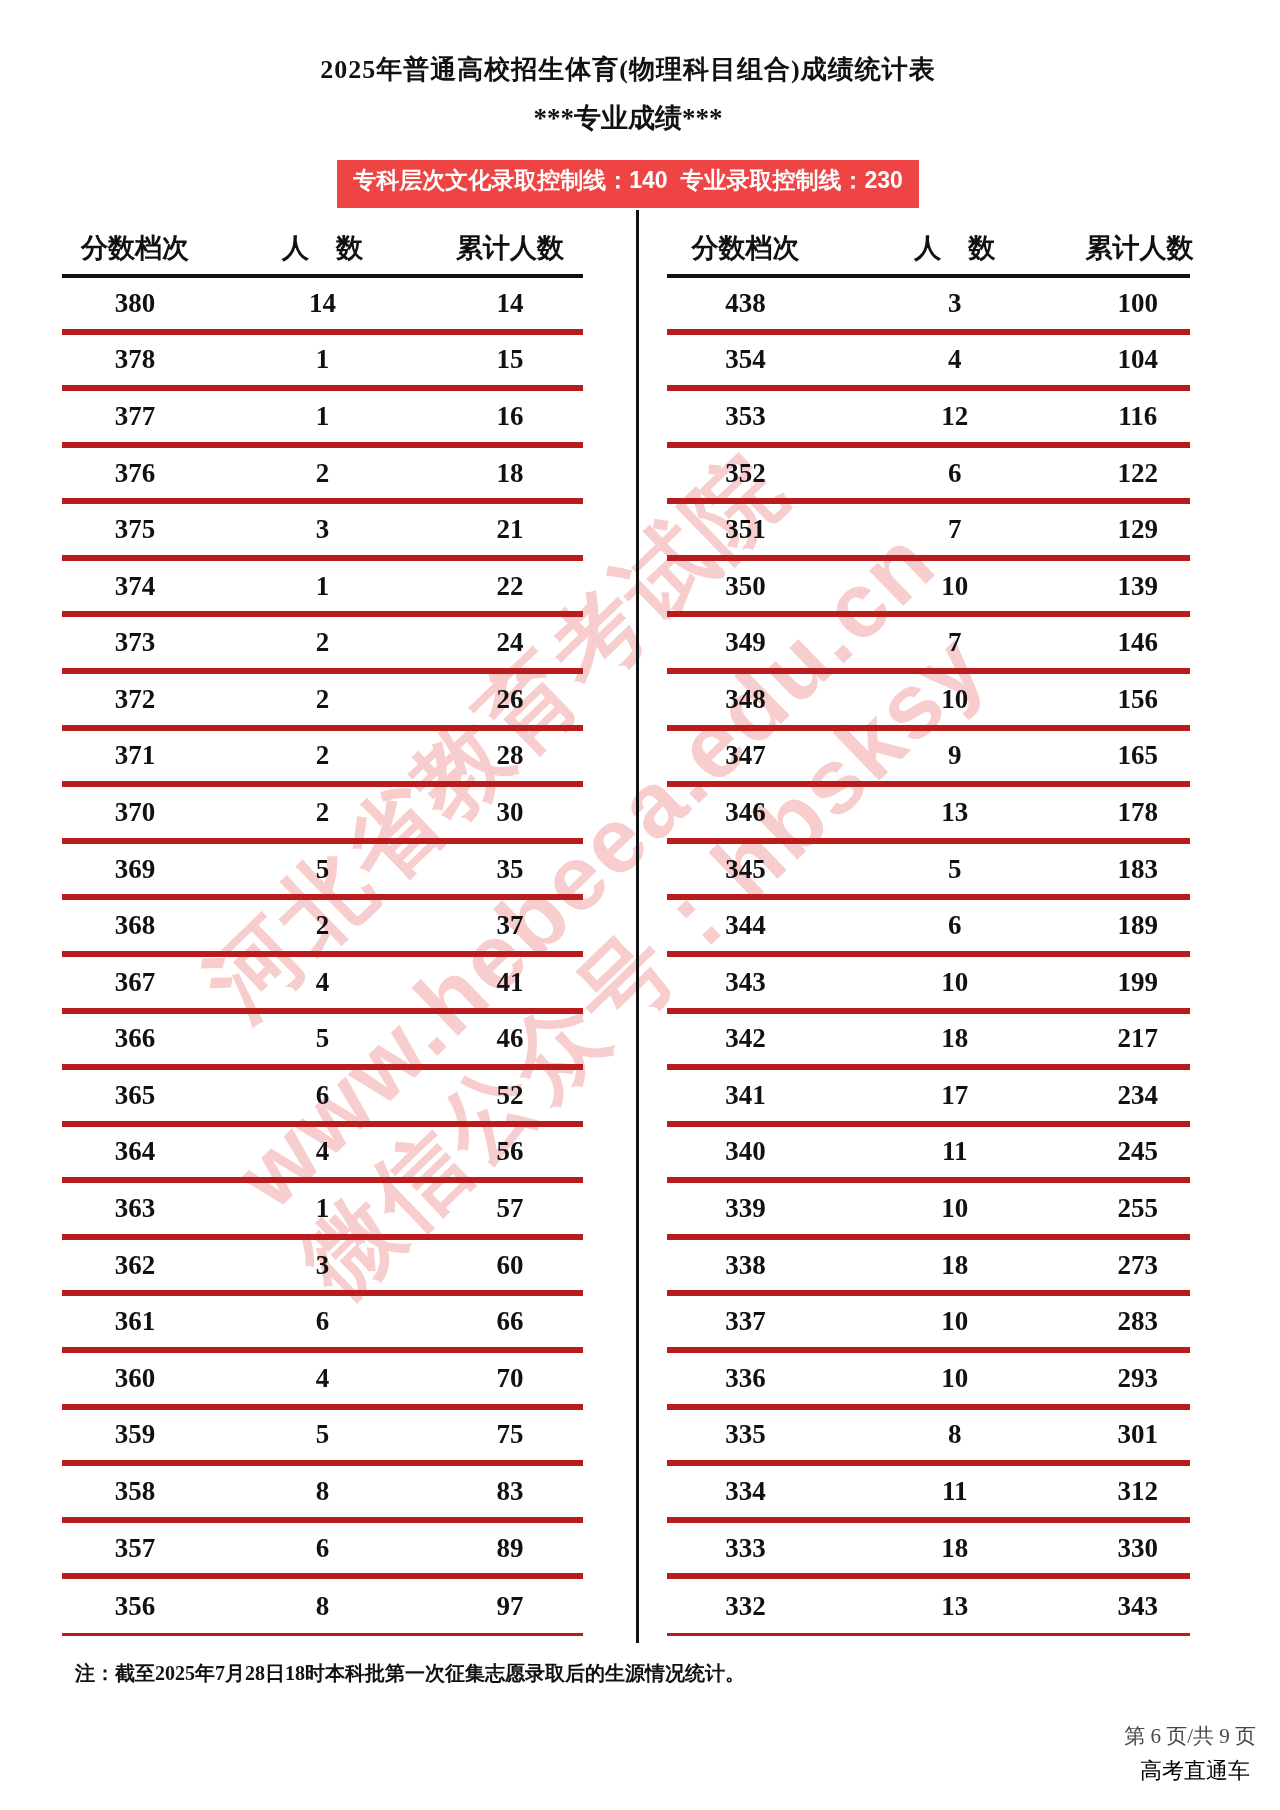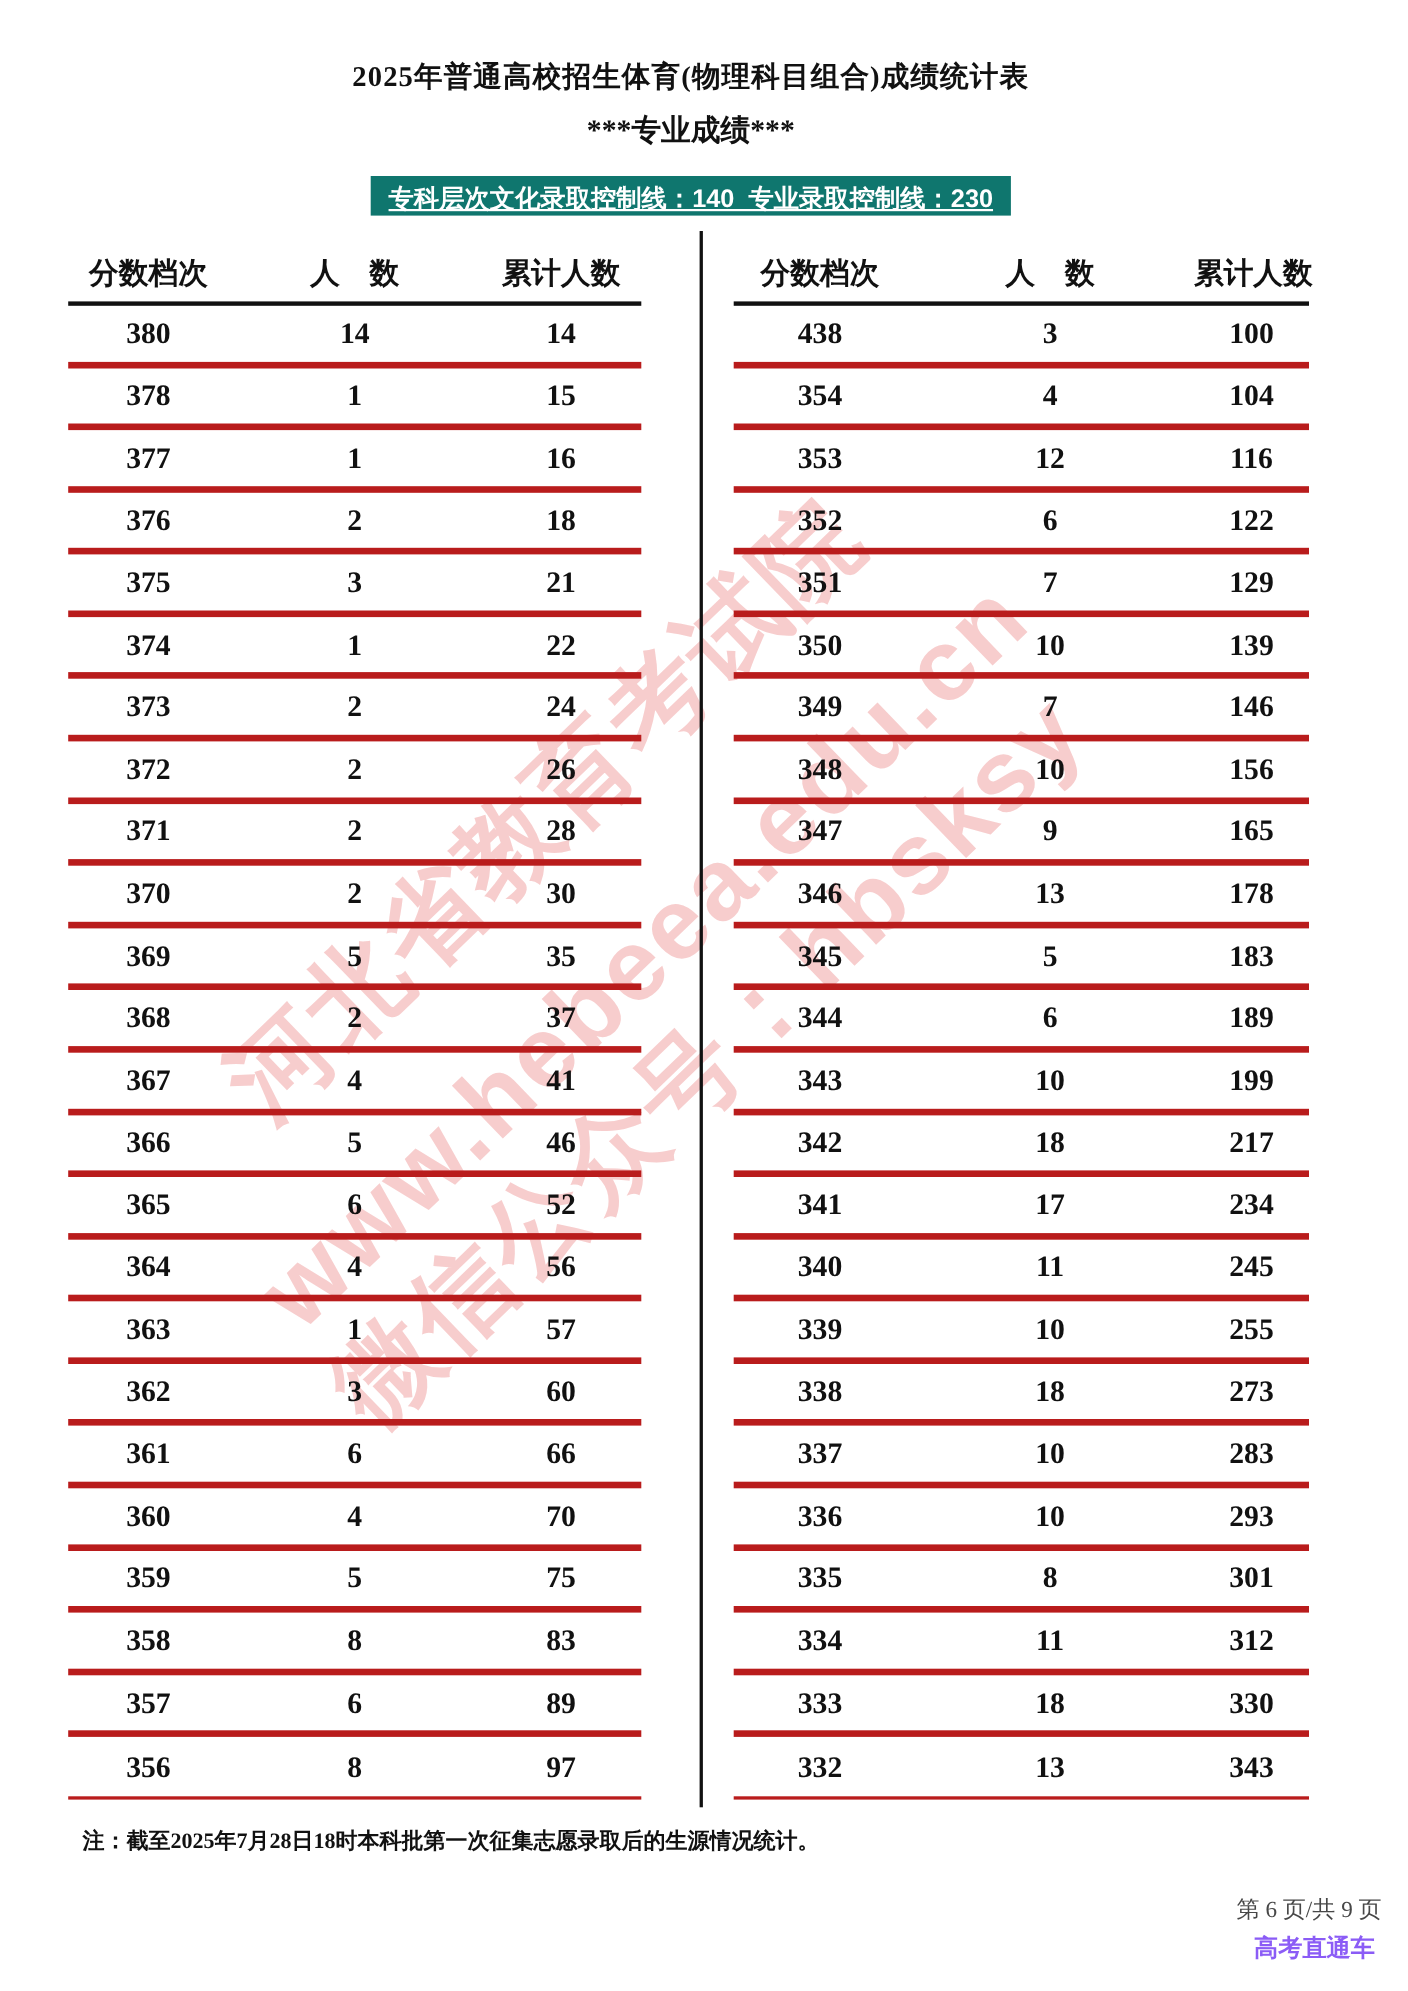--- a/index.html
+++ b/index.html
@@ -38,30 +38,29 @@
   }
   .doc-subtitle {
     position:absolute; left:0; top:100px; width:1256px;
     text-align:center; font-size:27px; font-weight:bold;
   }
   .cutoff-wrap {
     position:absolute; left:0; top:160px; width:1256px; text-align:center;
   }
   .cutoff-bar {
     display:inline-block;
-    background:#0f766e;
+    background:#ef4444;
     color:#ffffff;
     font-family:"Liberation Sans", sans-serif;
     font-weight:bold;
     font-size:23px;
     line-height:40px;
-    height:36px;
+    height:48px;
     padding:0 16px;
     white-space:pre;
-    text-decoration:underline;
   }
 
   
   .score-table { position:absolute; top:212px; }
   .score-table.left  { left:62px;  width:521px; }
   .score-table.right { left:667px; width:523px; }
   .thead {
     display:grid;
     height:66px;
     align-items:end;
@@ -99,22 +98,22 @@
   }
   .page-indicator {
     position:absolute; left:0; top:1722px; width:1256px;
     text-align:right;
     font-size:21px; color:#474747;
     white-space:pre;
   }
   .brand {
     position:absolute; left:1140px; top:1756px;
     font-family:"Liberation Sans", sans-serif;
-    font-size:22px; font-weight:bold;
-    color:#8b5cf6;
+    font-size:22px; font-weight:normal;
+    color:#000000;
     text-shadow:1px 1px 0 #ffffff;
     white-space:nowrap;
   }
 </style>
 </head>
 <body>
 
 <div class="page">
 
   <div class="wm-layer">

